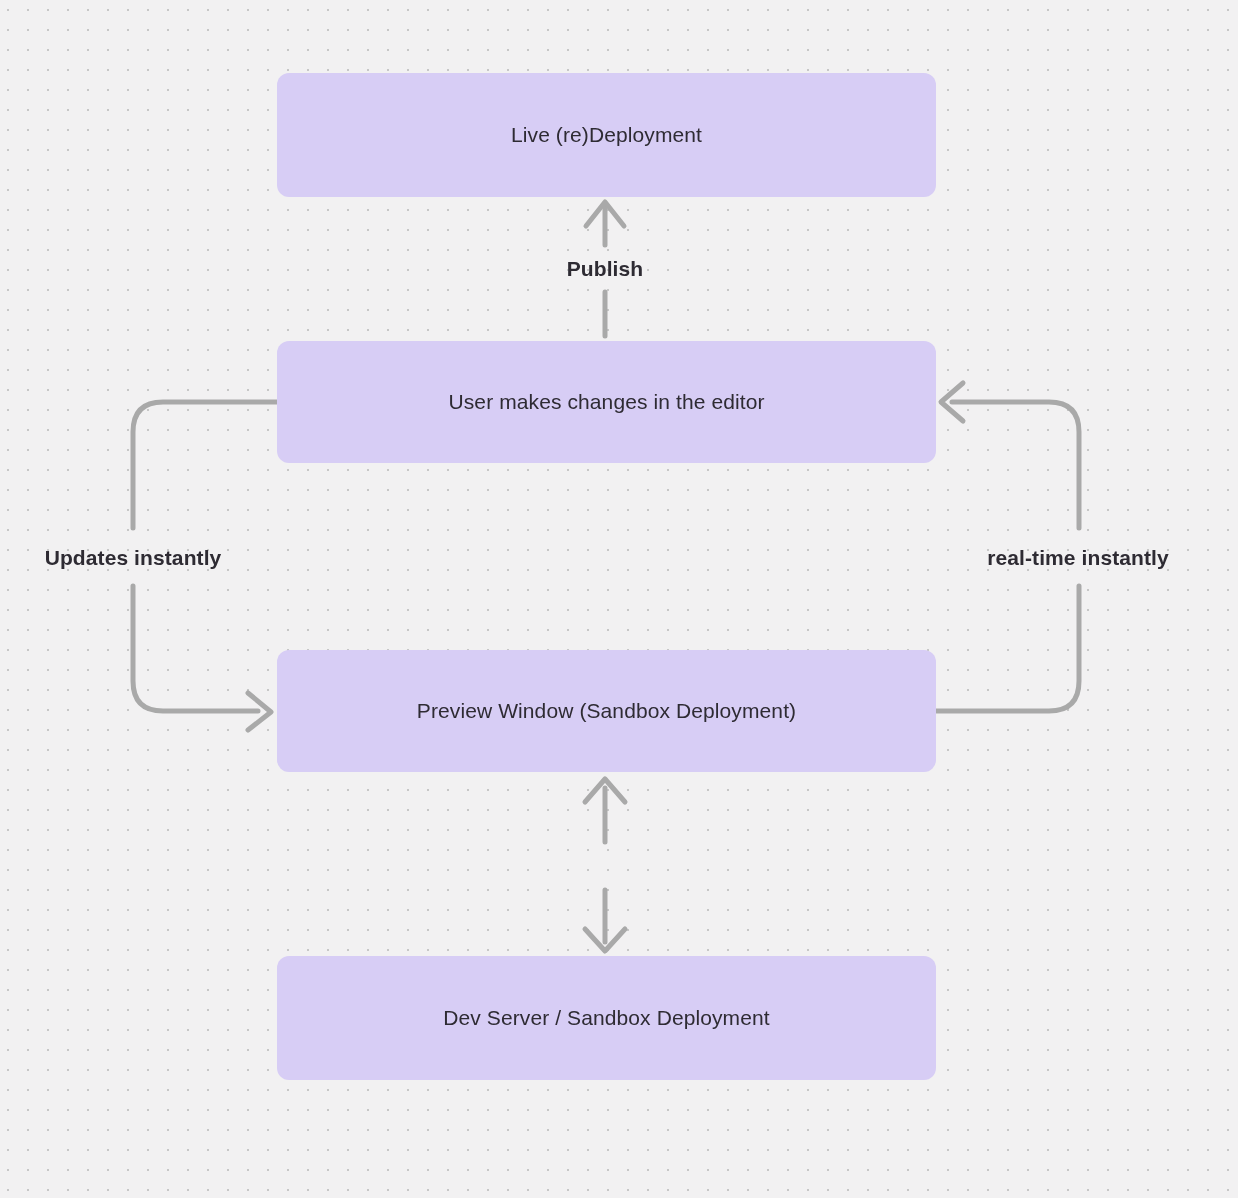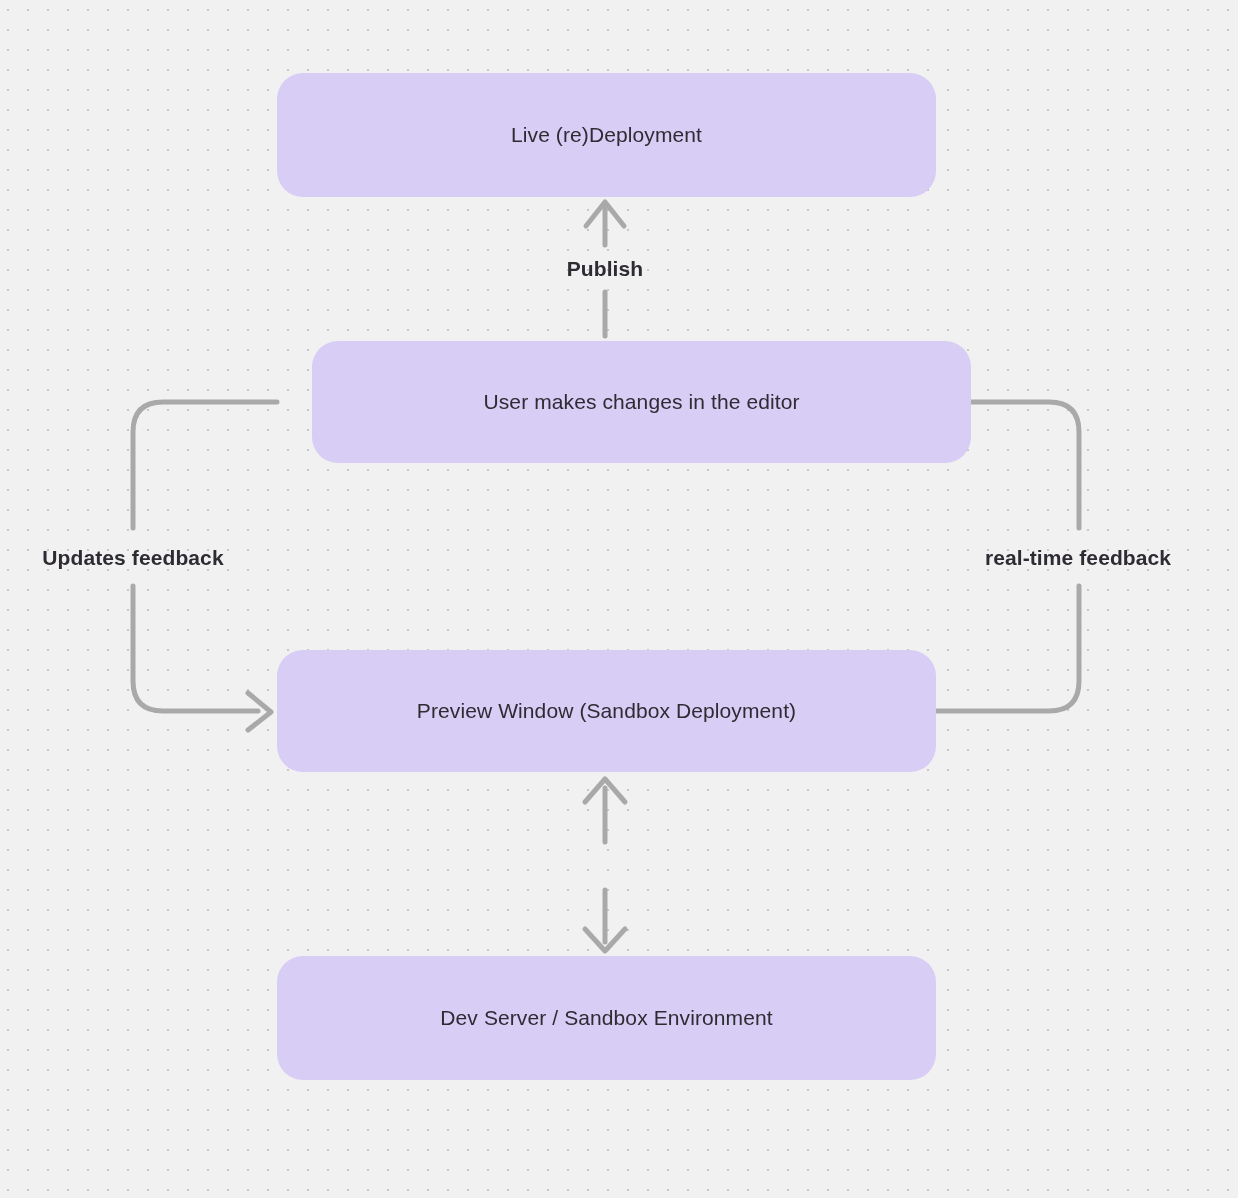--- a/index.html
+++ b/index.html
@@ -32,33 +32,33 @@
     stroke: #a9a9a9;
     stroke-width: 5;
     stroke-linecap: round;
     stroke-linejoin: round;
   }
   .node {
     position: absolute;
     left: 277px;
     width: 659px;
     background: #d7cdf5;
-    border-radius: 26px;
+    border-radius: 12px;
     display: flex;
     align-items: center;
     justify-content: center;
   }
   .node span {
     font-size: 21px;
     color: #2e2b33;
     white-space: nowrap;
     letter-spacing: 0.1px;
   }
   .node-live    { top: 73px;  height: 124px; }
-  .node-editor  { top: 341px; height: 122px; margin-left: 35px; }
+  .node-editor  { top: 341px; height: 122px; }
   .node-preview { top: 650px; height: 122px; }
   .node-dev     { top: 956px; height: 124px; }
   .edge-label {
     position: absolute;
     transform: translate(-50%, -50%);
     font-size: 21px;
     color: #2e2b33;
     white-space: nowrap;
     letter-spacing: 0.1px;
     font-weight: bold;
@@ -107,23 +107,23 @@
 
   <div class="node node-editor">
     <span>User makes changes in the editor</span>
   </div>
 
   <div class="node node-preview">
     <span>Preview Window (Sandbox Deployment)</span>
   </div>
 
   <div class="node node-dev">
-    <span>Dev Server / Sandbox Environment</span>
+    <span>Dev Server / Sandbox Deployment</span>
   </div>
 
   <div class="edge-label label-publish">Publish</div>
 
-  <div class="edge-label label-updates">Updates feedback</div>
+  <div class="edge-label label-updates">Updates instantly</div>
 
-  <div class="edge-label label-realtime">real-time feedback</div>
+  <div class="edge-label label-realtime">real-time instantly</div>
 
 
 </div>
 
 </body></html>

